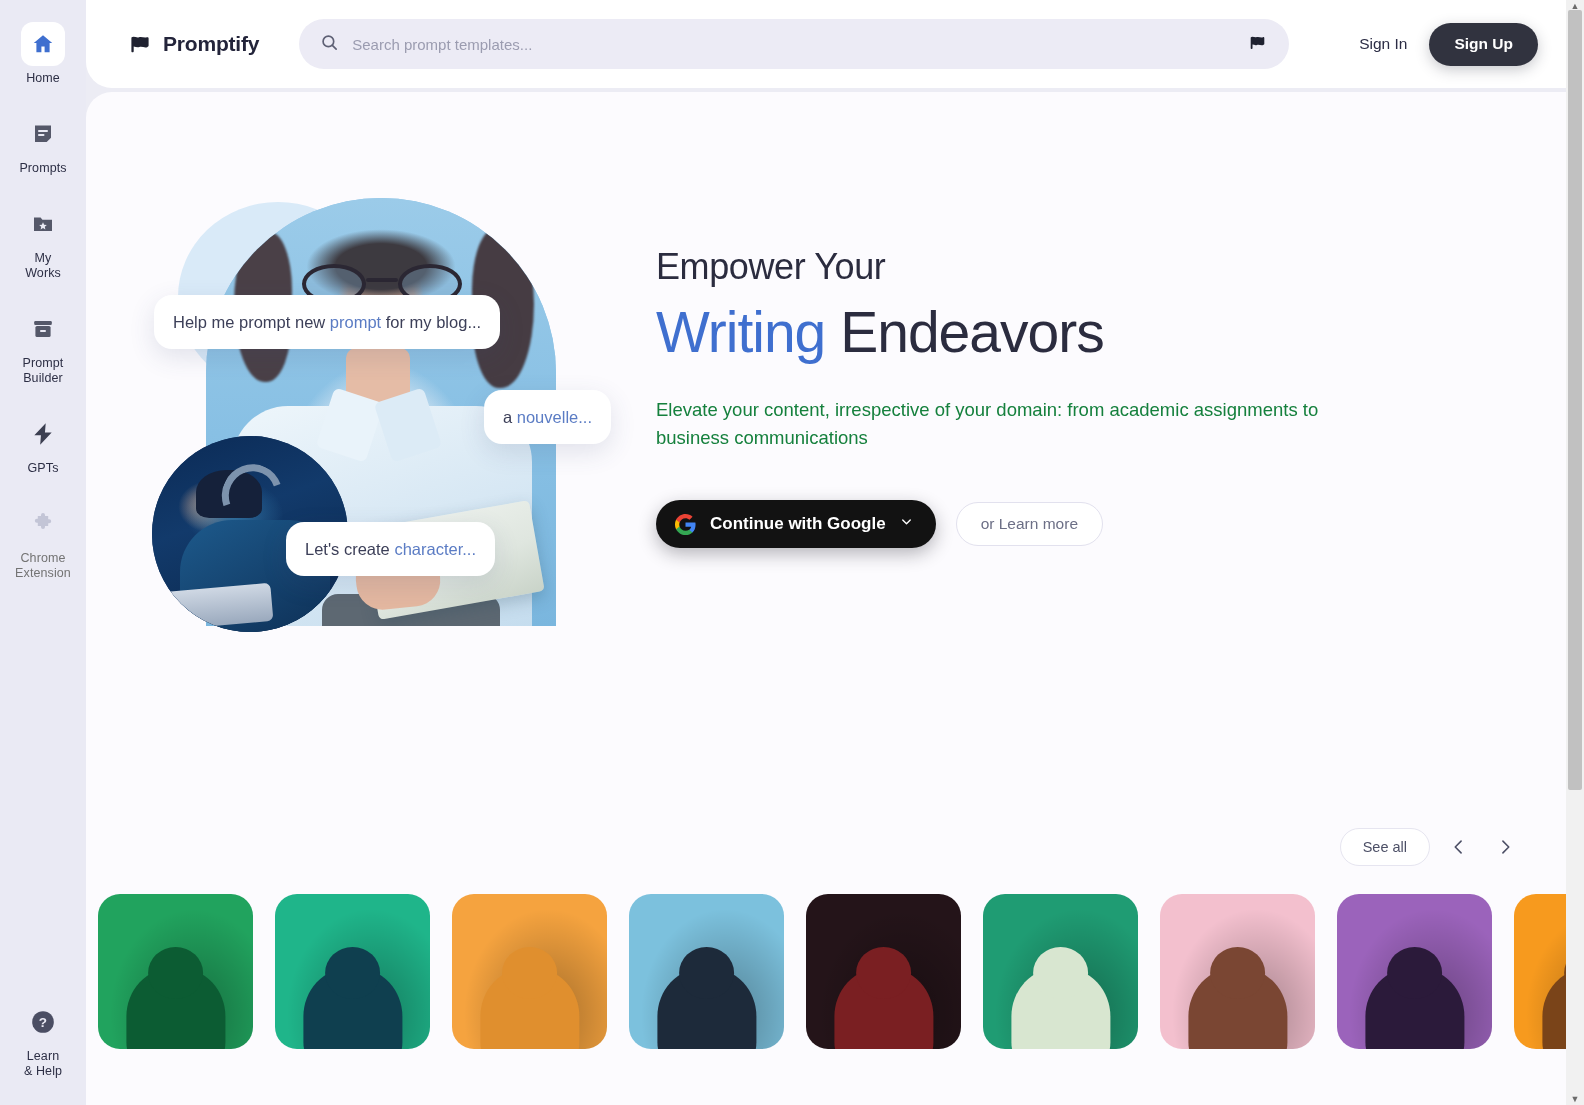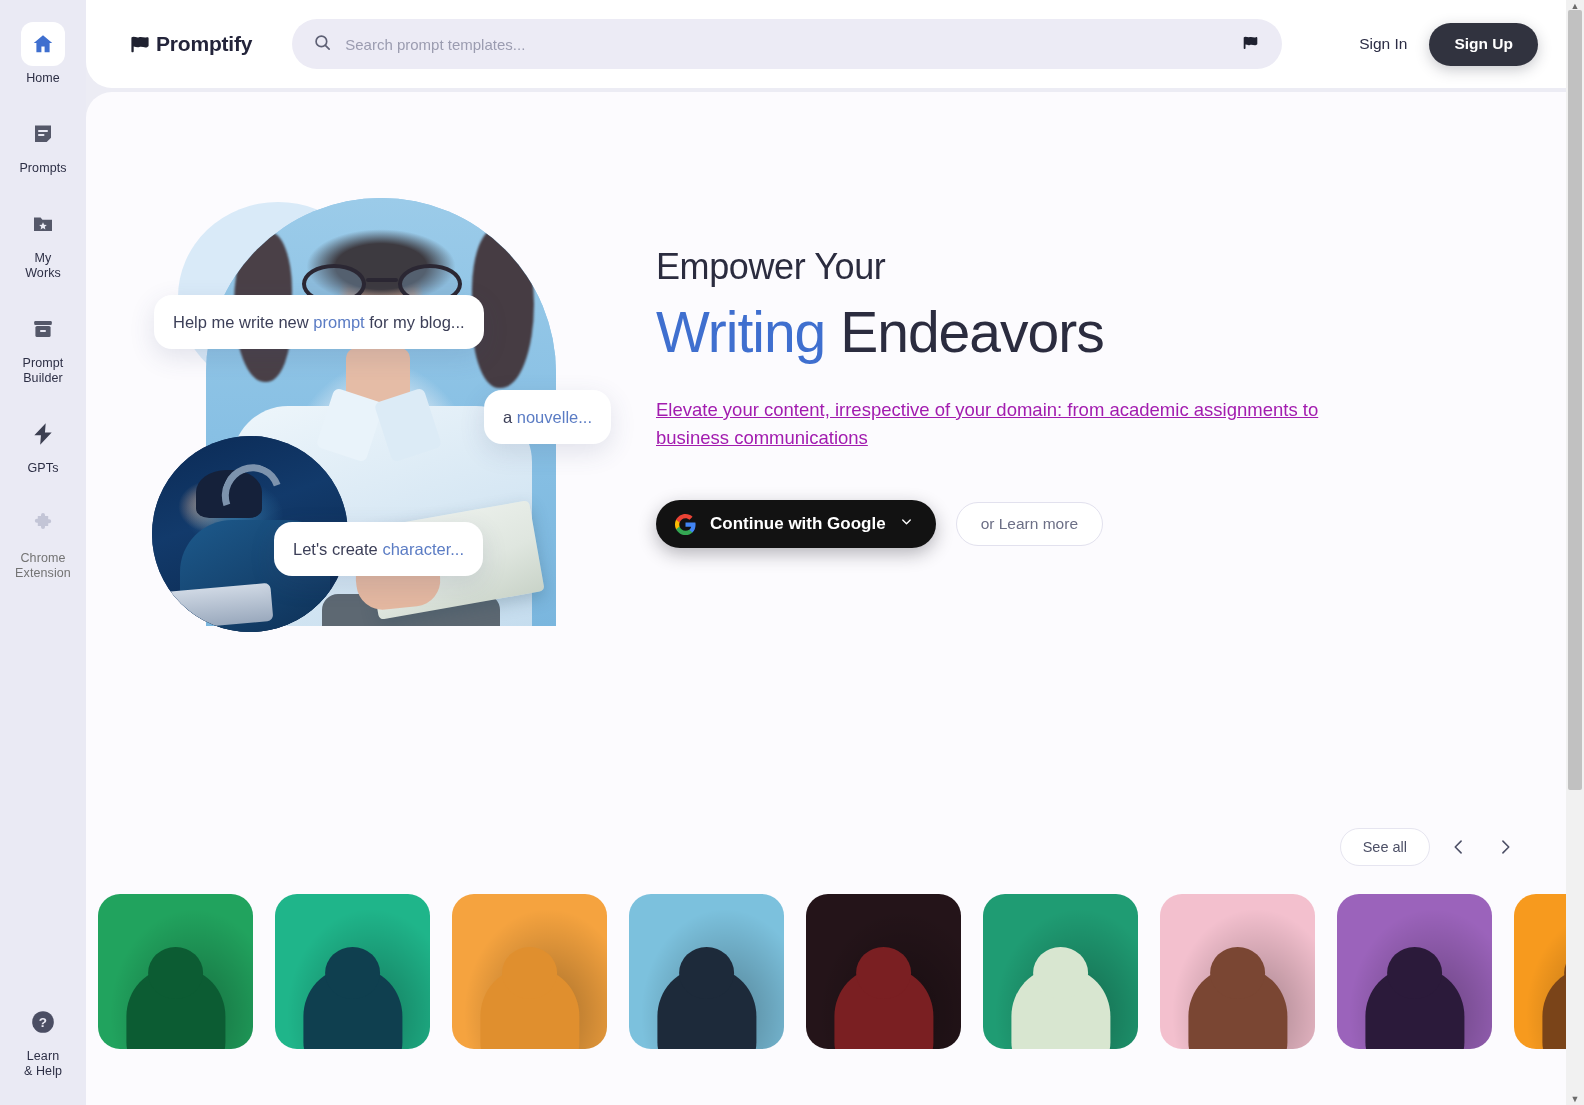--- a/index.html
+++ b/index.html
@@ -65,21 +65,21 @@
   .topbar {
     height: 88px; flex: 0 0 88px;
     background: #ffffff;
     border-bottom-left-radius: 26px;
     display: flex; align-items: center;
     padding: 0 28px 0 42px;
     gap: 18px;
     position: relative;
     z-index: 4;
   }
-  .brand { display: flex; gap: 4px; cursor: pointer; }
+  .brand { display: flex; gap: 11px; cursor: pointer; }
   .brand-name {
     font-size: 21px; font-weight: 600; color: #23243a; letter-spacing: -.2px;
   }
   .flag-glyph { display:block; }
 
   .searchwrap {
     flex: 1 1 auto;
     max-width: 990px;
     height: 50px;
     background: #ecebf5;
@@ -217,37 +217,37 @@
     box-shadow: 0 8px 26px rgba(60,70,110,.14);
     padding: 14px 19px;
     font-size: 16.5px;
     line-height: 26px;
     color: #3c3f58;
     white-space: nowrap;
   }
   .bubble em { font-style: normal; color: #5b7cc4; }
   .b1 { left: 8px; top: 103px; }
   .b2 { left: 338px; top: 198px; }
-  .b3 { left: 128px; top: 330px; }
+  .b3 { left: 140px; top: 330px; }
 
   
   .hero-copy { padding-top: 46px; flex: 1 1 auto; min-width: 0; }
   .h-line1 {
     font-size: 36px; line-height: 58px; color: #2b2c3f;
     font-weight: 400; letter-spacing: -.4px;
   }
   .h-line2 {
     font-size: 57px; line-height: 72px; color: #2b2c3f;
     font-weight: 500; letter-spacing: -1px;
   }
   .h-line2 em { font-style: normal; color: #3f6fcf; }
   .hero-sub {
     margin-top: 28px;
     max-width: 740px;
-    font-size: 18.5px; line-height: 28px; color: #a21caf; text-decoration: underline;
+    font-size: 18.5px; line-height: 28px; color: #15803d;
   }
   .cta-row { display: flex; align-items: center; gap: 20px; margin-top: 48px; }
   .google-btn {
     height: 48px; border-radius: 24px;
     background: #121212; color: #fff;
     display: flex; align-items: center; gap: 13px;
     padding: 0 22px 0 18px;
     border: none; cursor: pointer;
     font-family: "Liberation Sans", sans-serif;
     font-size: 17px; font-weight: 700;
@@ -482,21 +482,21 @@
 
           <div class="circle-photo">
             <div class="cp"></div>
             <div class="cphood"></div>
             <div class="cphair"></div>
             <div class="cpheadset"></div>
             <div class="cplaptop"></div>
           </div>
 
           <div class="bubble b1">
-            <span>Help me write new </span><em>prompt</em><span> for my blog...</span>
+            <span>Help me prompt new </span><em>prompt</em><span> for my blog...</span>
           </div>
 
           <div class="bubble b2">
             <span>a </span><em>nouvelle...</em>
           </div>
 
           <div class="bubble b3">
             <span>Let's create </span><em>character...</em>
           </div>
         </div>

